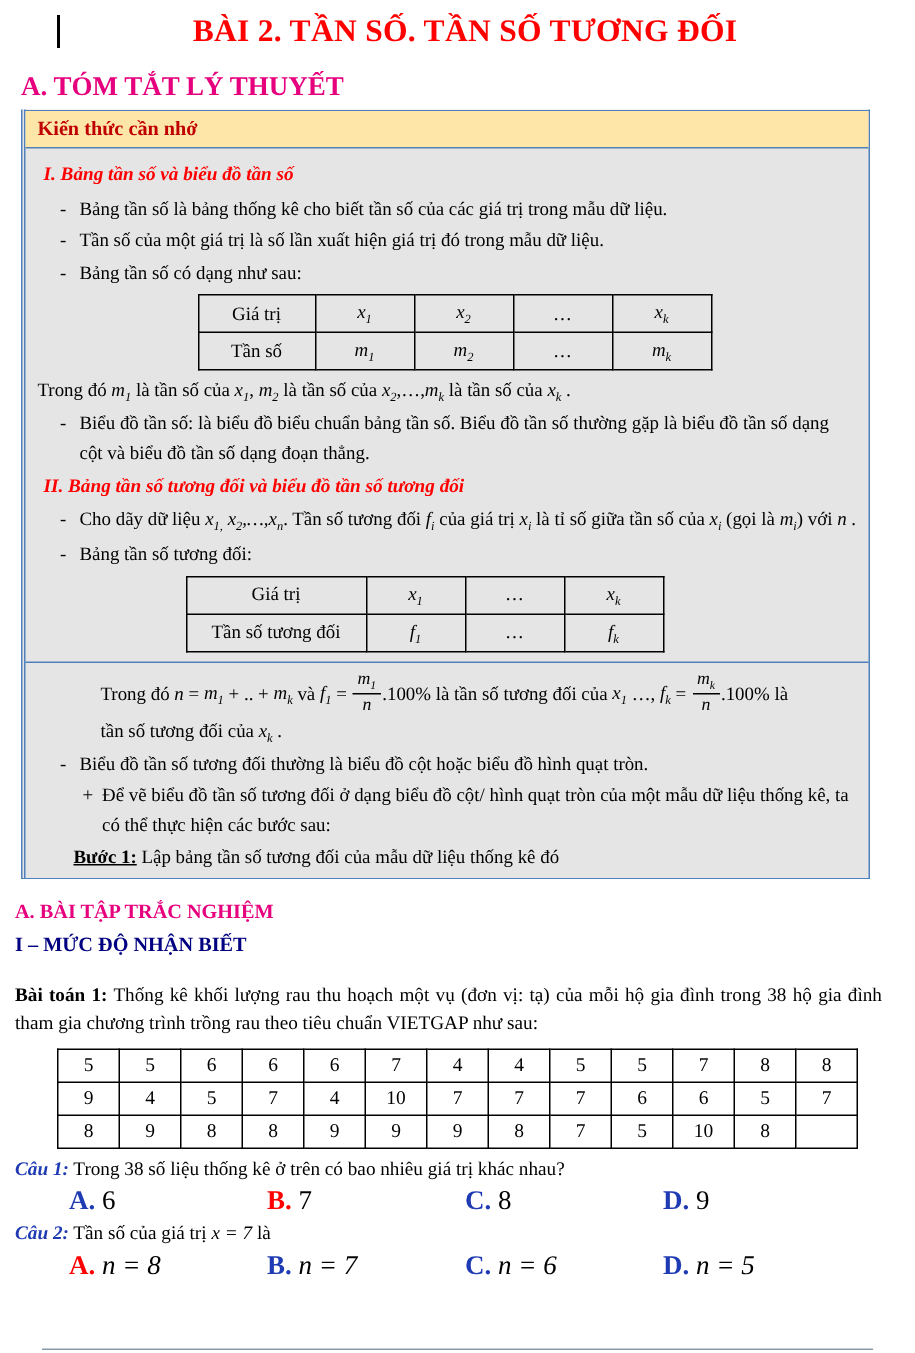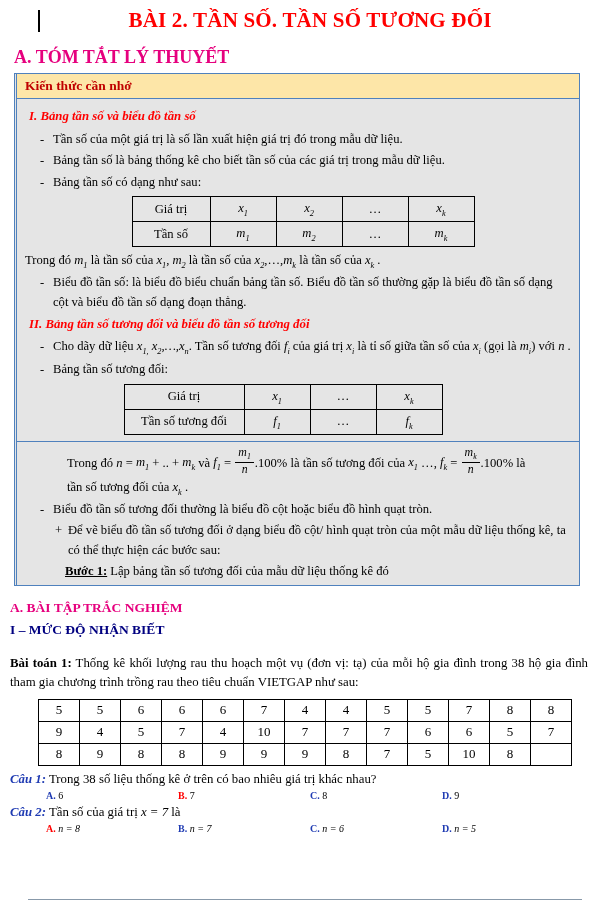--- a/index.html
+++ b/index.html
@@ -90,21 +90,21 @@
   ul.dash > li::before {
     content: "-"; position: absolute; left: 1px; top: 0;
   }
   ul.plus { list-style: none; margin: 0 0 0 30px; padding: 0; }
   ul.plus > li { position: relative; padding-left: 13px; }
   ul.plus > li::before { content: "+"; position: absolute; left: 0; top: 0; }
 
   .indent-txt { margin-left: 42px; }
   .nobullet { }
 
-  .stepline { margin-left: 40px; }
+  .stepline { margin-left: 24px; }
   .step-lbl { font-weight: bold; text-decoration: underline; }
 
   .divider-rule {
     border: none; border-top: 1px solid #4f81bd;
     margin: 3px -8px 4px -8px; height: 0;
   }
 
   
   .mi { font-style: italic; font-family: "Liberation Serif", serif; }
   sub { font-size: .66em; font-style: italic; }
@@ -153,21 +153,21 @@
   .prob b { font-weight: bold; }
 
   .q-line {
     font-size: 12.8px;
     margin: 4px 0 0 10px;
   }
   .q-lbl {
     color: #1f3bb3; font-style: italic; font-weight: bold;
   }
   .ans-row {
-    display: flex; font-size: 10px; margin: 3px 0 0 0;
+    display: flex; font-size: 18px; margin: 3px 0 0 0;
     padding-left: 46px;
   }
   .ans { width: 132px; white-space: nowrap; }
   .ans .k { font-weight: bold; }
   .k.blue { color: #1f3bb3; }
   .k.red  { color: #ff0000; }
 
   .footer-rule {
     position: absolute; left: 28px; right: 28px; bottom: 2px;
     border-top: 1px solid #8899aa;
@@ -189,22 +189,22 @@
     <div class="kt-header">Kiến thức cần nhớ</div>
 
     <div class="box-body">
 
       <div class="roman-head">
         <span class="rn">I.</span>
         <span>Bảng tần số và biểu đồ tần số</span>
       </div>
 
       <ul class="dash">
+        <li>Bảng tần số là bảng thống kê cho biết tần số của các giá trị trong mẫu dữ liệu.</li>
         <li>Tần số của một giá trị là số lần xuất hiện giá trị đó trong mẫu dữ liệu.</li>
-        <li>Bảng tần số là bảng thống kê cho biết tần số của các giá trị trong mẫu dữ liệu.</li>
         <li>Bảng tần số có dạng như sau:</li>
       </ul>
 
       <div class="tab-wrap-1">
         <table class="vtab">
           <tbody>
               <tr>
             <td class="lbl" style="width:78px">Giá trị</td>
             <td style="width:66px"><span class="mi">x<sub>1</sub></span></td>
             <td style="width:66px"><span class="mi">x<sub>2</sub></span></td>

